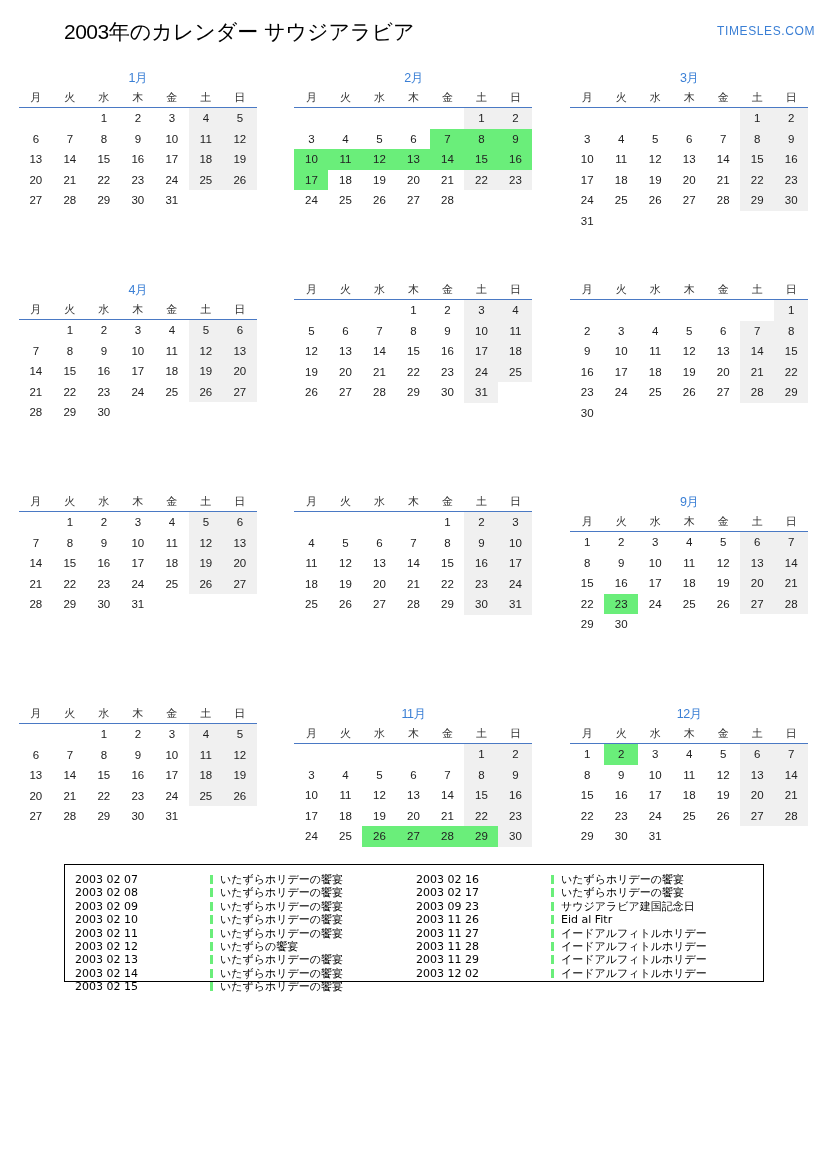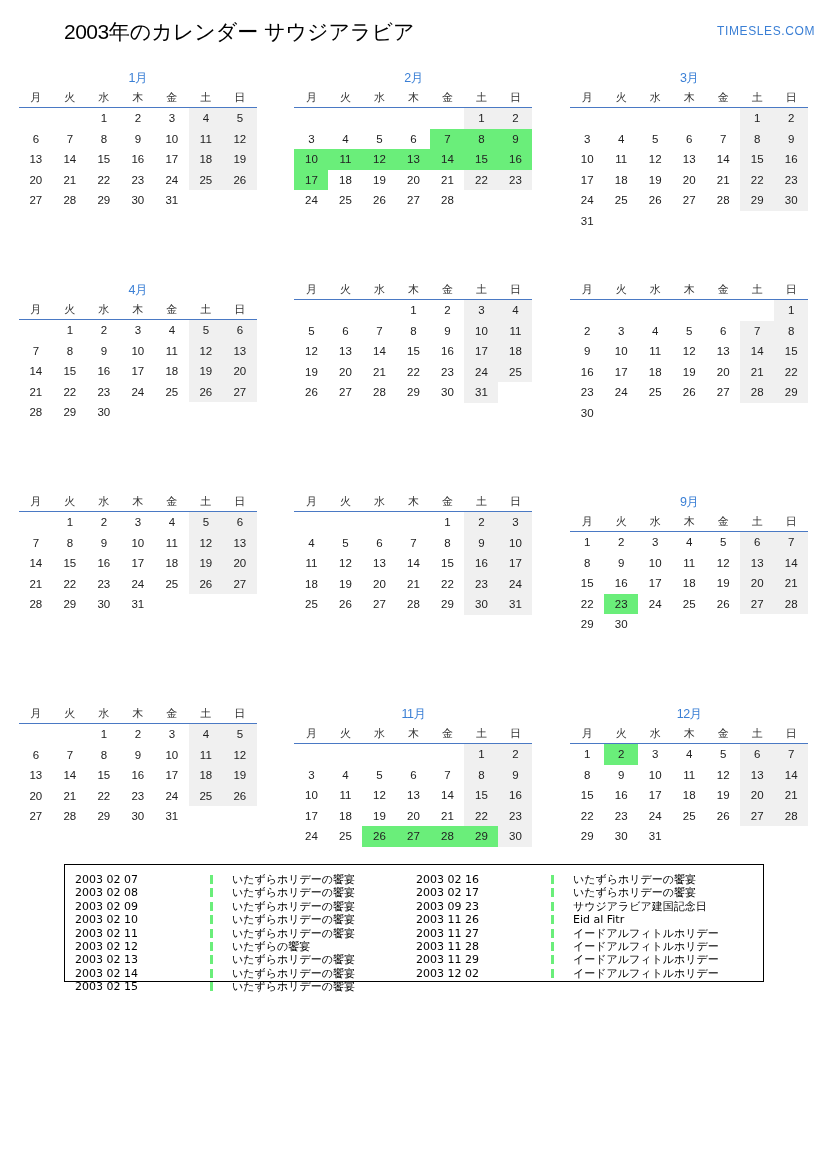--- a/index.html
+++ b/index.html
@@ -123,21 +123,21 @@
     display: flex;
   }
   .legend-dates {
     width: 135px;
   }
   .legend-names {
     flex: 1;
   }
   .legend-names .row {
     position: relative;
-    padding-left: 22px;
+    padding-left: 10px;
     white-space: nowrap;
   }
   .legend-names .row::before {
     content: "";
     position: absolute;
     left: 0;
     top: 2px;
     width: 3px;
     height: 9px;
     background: #6aee7a;

